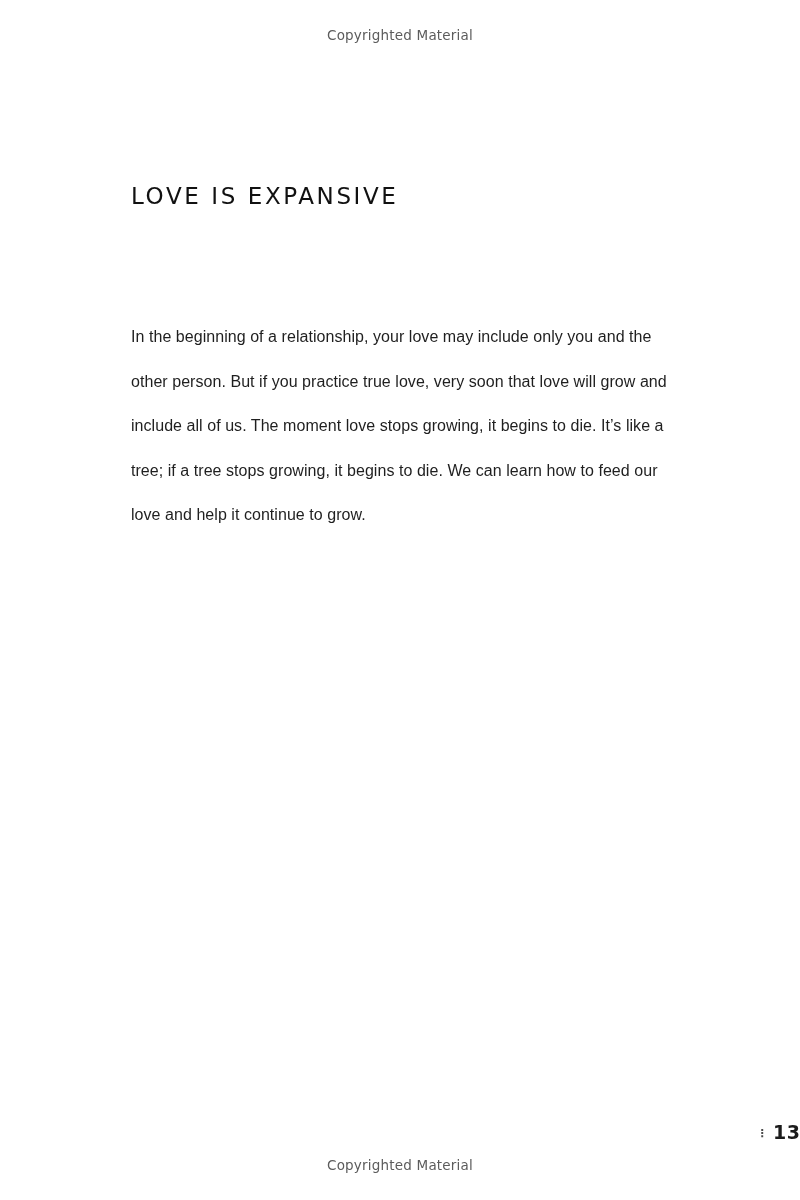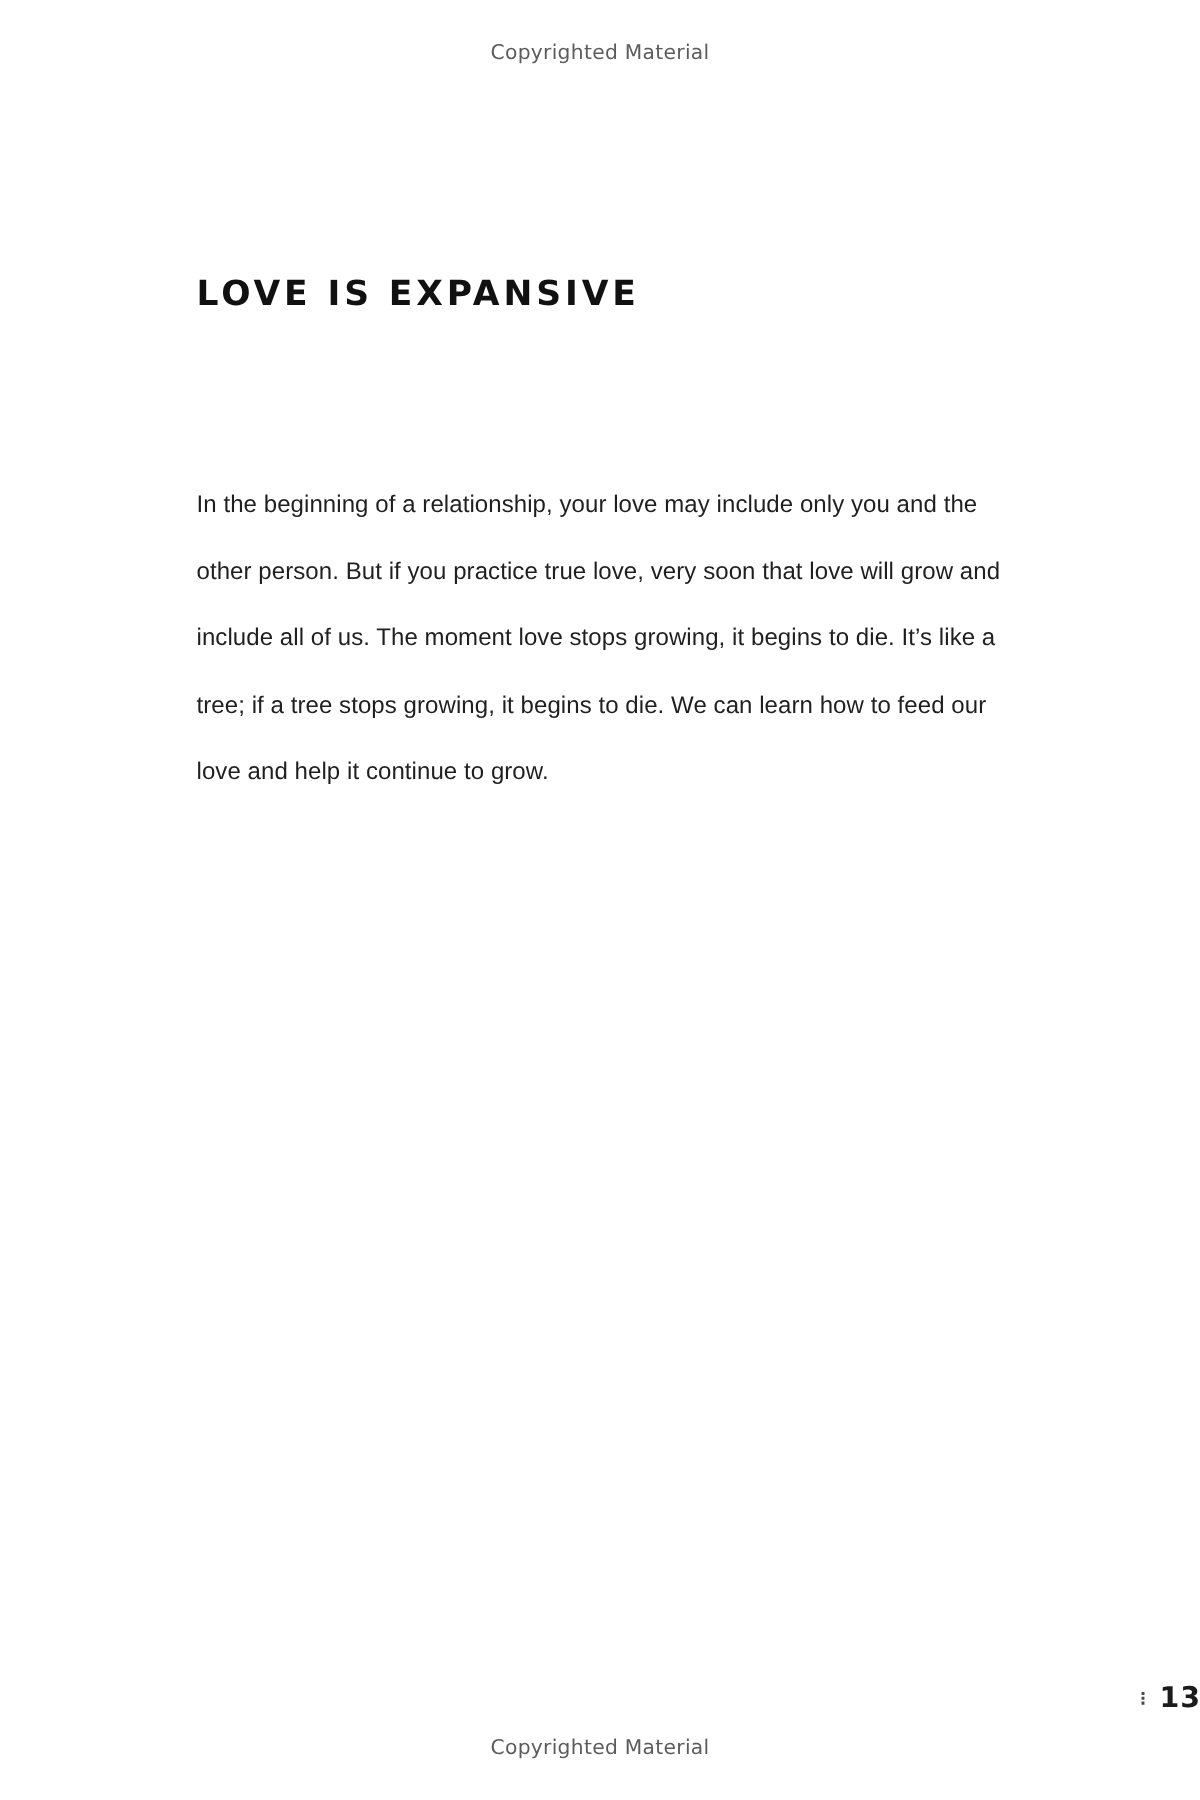--- a/index.html
+++ b/index.html
@@ -38,21 +38,21 @@
   }
   .watermark-bottom {
     top: 1157px;
   }
 
   .chapter-title {
     position: absolute;
     left: 131px;
     top: 168px;
     font-size: 23px;
-    font-weight: 700;
+    font-weight: 400;
     letter-spacing: 2.6px;
     color: #111111;
     font-family: "DejaVu Sans", sans-serif;
     white-space: nowrap;
   }
 
   .body-text {
     position: absolute;
     left: 131px;
     top: 299px;

